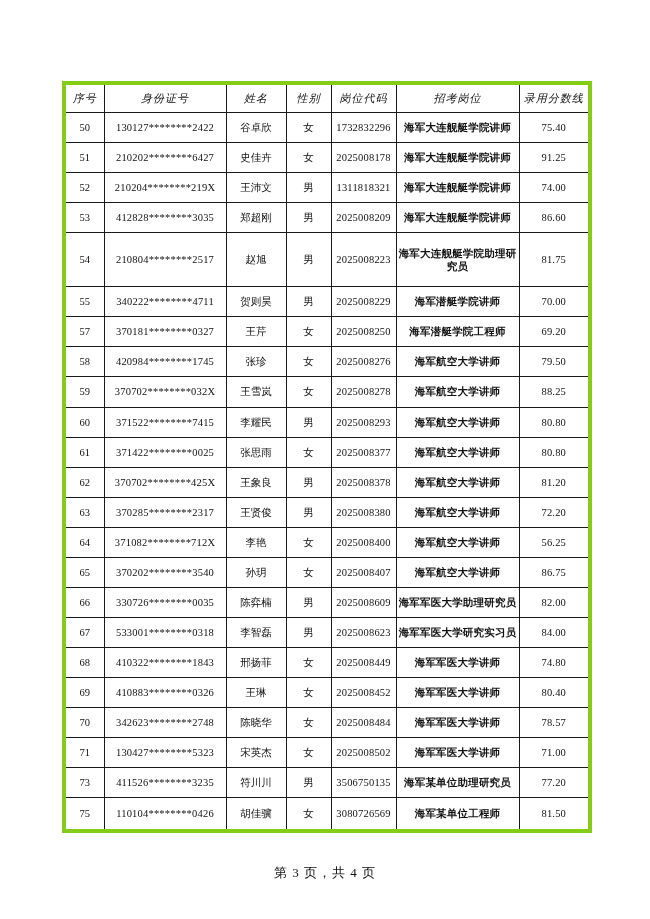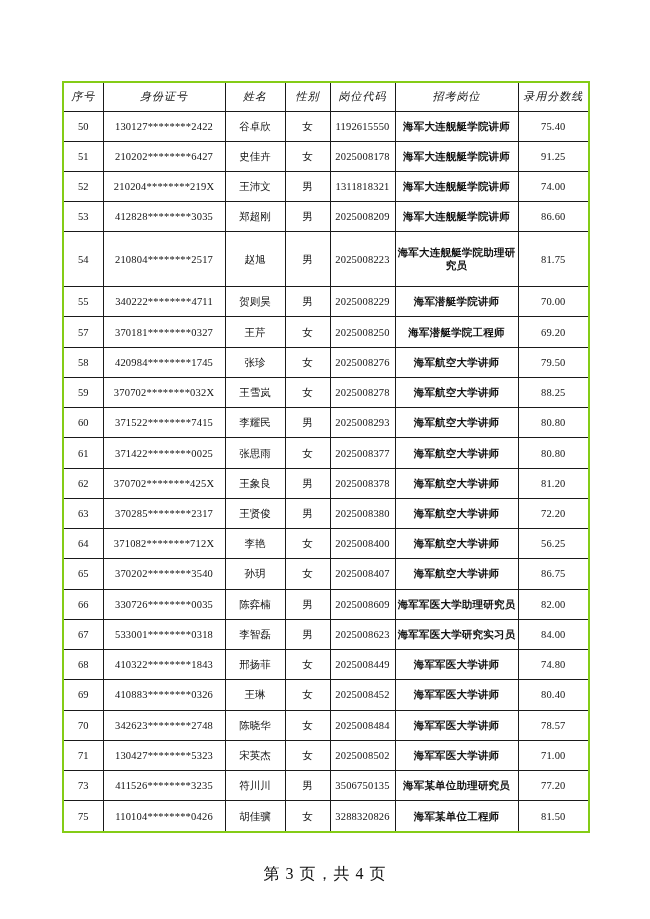--- a/index.html
+++ b/index.html
@@ -17,21 +17,21 @@
     overflow: hidden;
   }
   table.score-table {
     position: absolute;
     left: 62px;
     top: 81px;
     width: 526px;
     height: 752px;
     border-collapse: collapse;
     table-layout: fixed;
-    border: 2px solid #84cc16;
+    border: 4px solid #84cc16;
   }
   table.score-table th,
   table.score-table td {
     border: 1px solid #1a1a1a;
     padding: 1px 2px;
     text-align: center;
     vertical-align: middle;
     font-size: 10.5px;
     line-height: 13px;
     overflow: hidden;
@@ -54,21 +54,21 @@
   }
   td.col-id, td.col-code, td.col-score {
     letter-spacing: 0.2px;
   }
   .footer {
     position: absolute;
     left: 0;
     top: 864px;
     width: 100%;
     text-align: center;
-    font-size: 16px;
+    font-size: 13px;
     letter-spacing: 1px;
     color: #111111;
   }
 </style>
 </head>
 <body>
 
 <div class="page">
 
   <table class="score-table">
@@ -91,21 +91,21 @@
         <th>招考岗位</th>
         <th>录用分数线</th>
       </tr>
     </thead>
     <tbody>
         <tr>
       <td class="col-seq">50</td>
       <td class="col-id">130127********2422</td>
       <td class="col-name">谷卓欣</td>
       <td class="col-gender">女</td>
-      <td class="col-code">1192615550</td>
+      <td class="col-code">1732832296</td>
       <td class="col-position">海军大连舰艇学院讲师</td>
       <td class="col-score">75.40</td>
     </tr>
         <tr>
       <td class="col-seq">51</td>
       <td class="col-id">210202********6427</td>
       <td class="col-name">史佳卉</td>
       <td class="col-gender">女</td>
       <td class="col-code">2025008178</td>
       <td class="col-position">海军大连舰艇学院讲师</td>
@@ -289,21 +289,21 @@
       <td class="col-gender">男</td>
       <td class="col-code">3506750135</td>
       <td class="col-position">海军某单位助理研究员</td>
       <td class="col-score">77.20</td>
     </tr>
         <tr>
       <td class="col-seq">75</td>
       <td class="col-id">110104********0426</td>
       <td class="col-name">胡佳骥</td>
       <td class="col-gender">女</td>
-      <td class="col-code">3288320826</td>
+      <td class="col-code">3080726569</td>
       <td class="col-position">海军某单位工程师</td>
       <td class="col-score">81.50</td>
     </tr>
       </tbody>
   </table>
 
   <div class="footer">第 3 页，共 4 页</div>
 
 </div>
 

